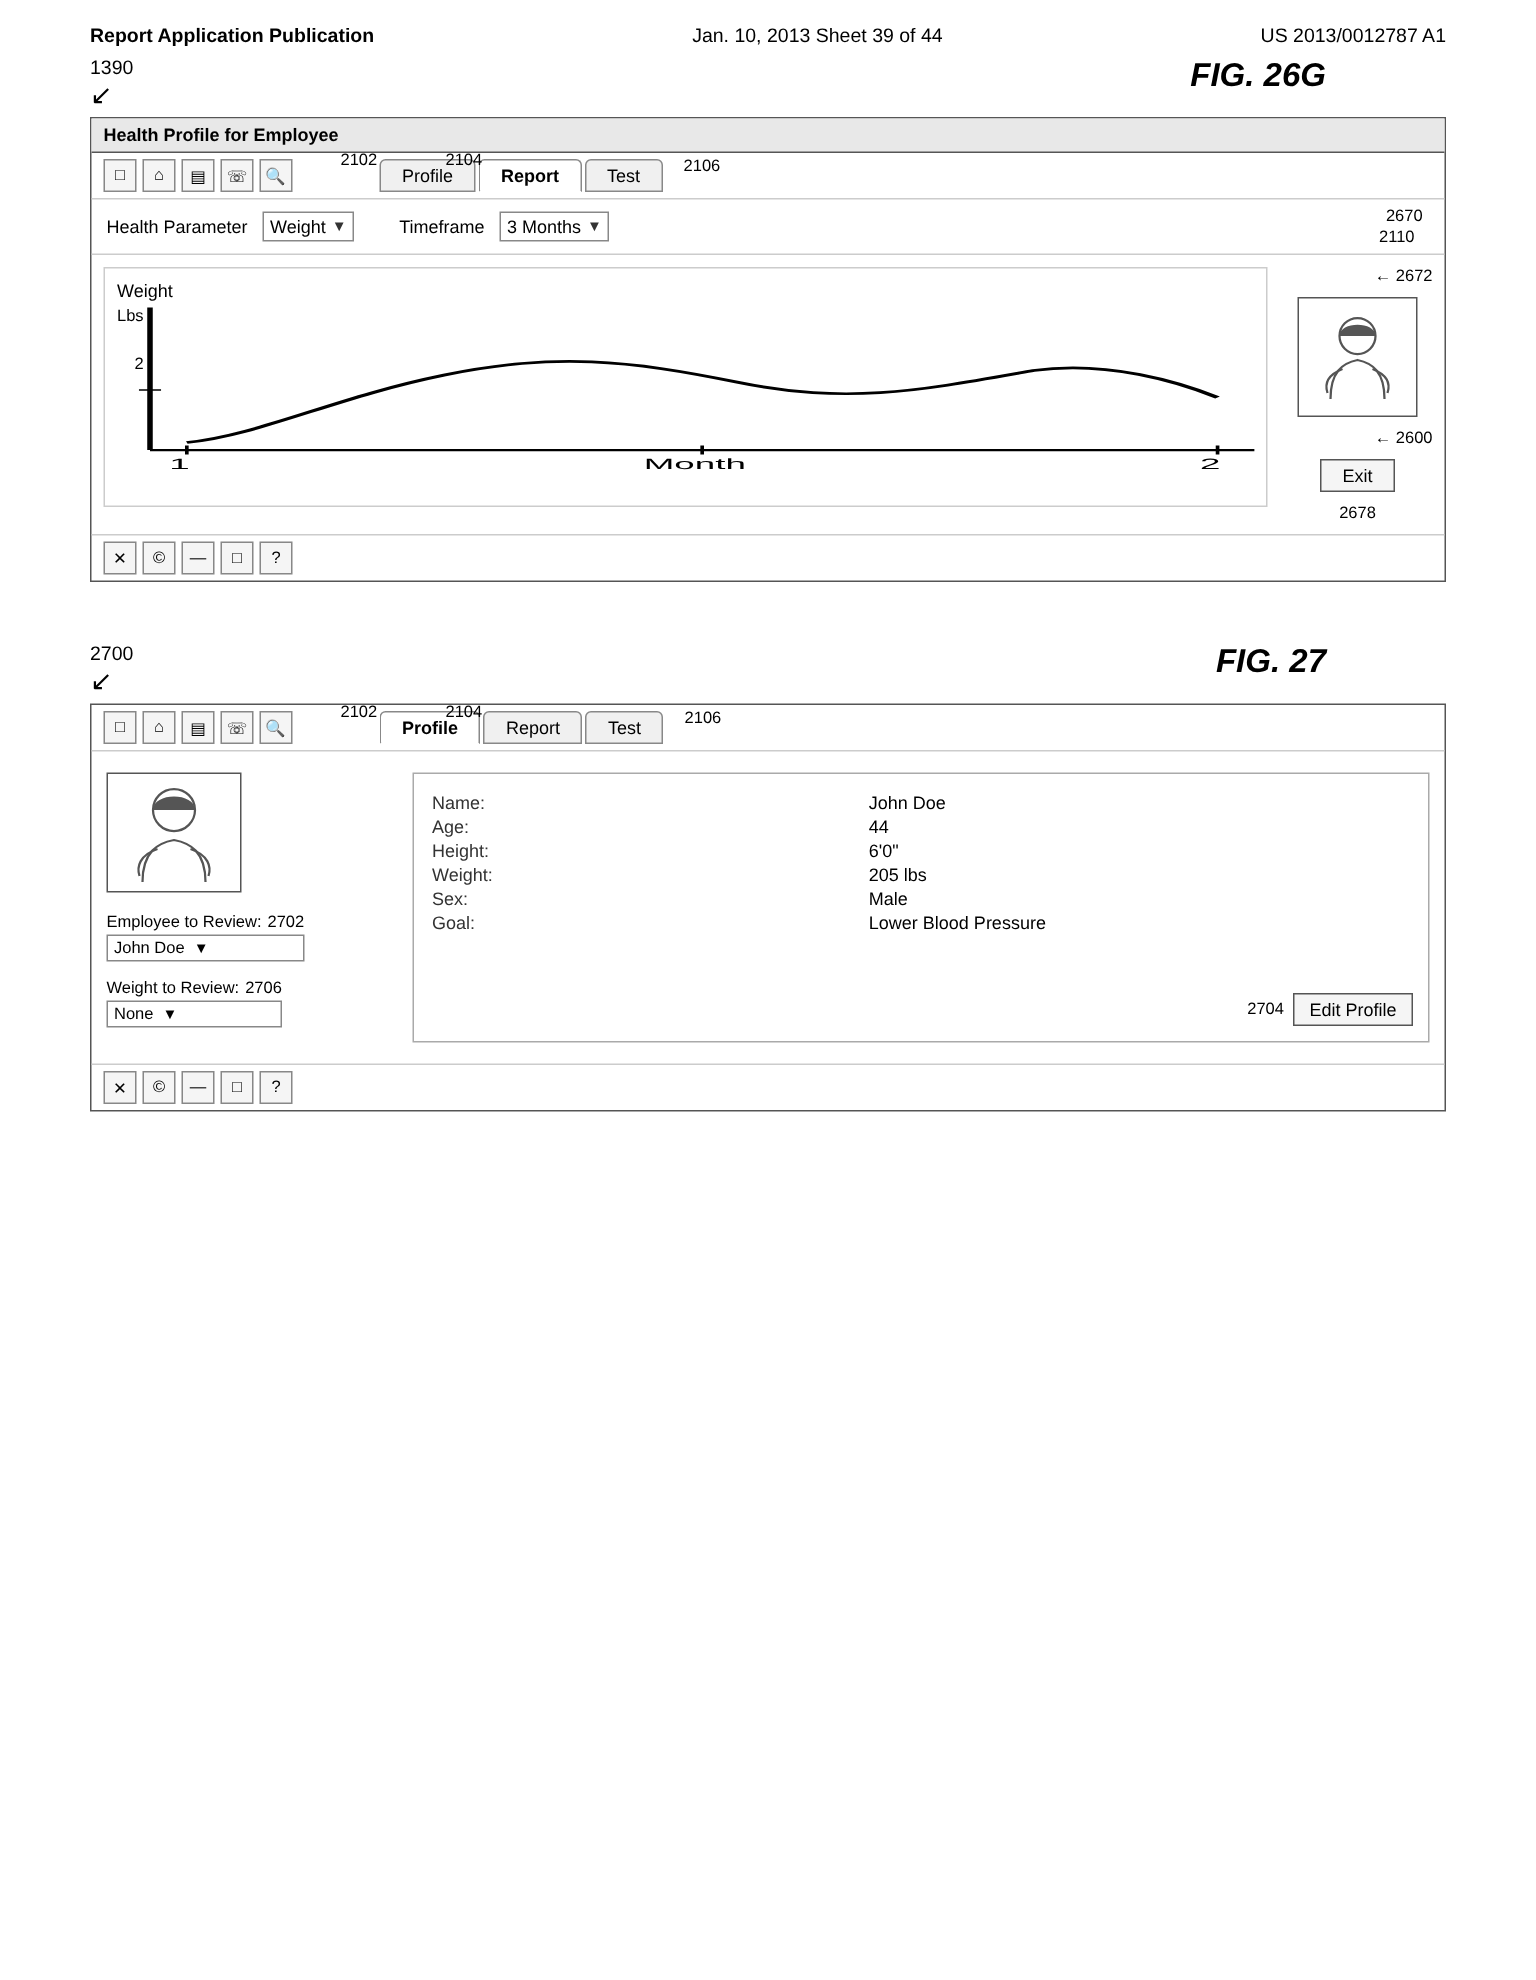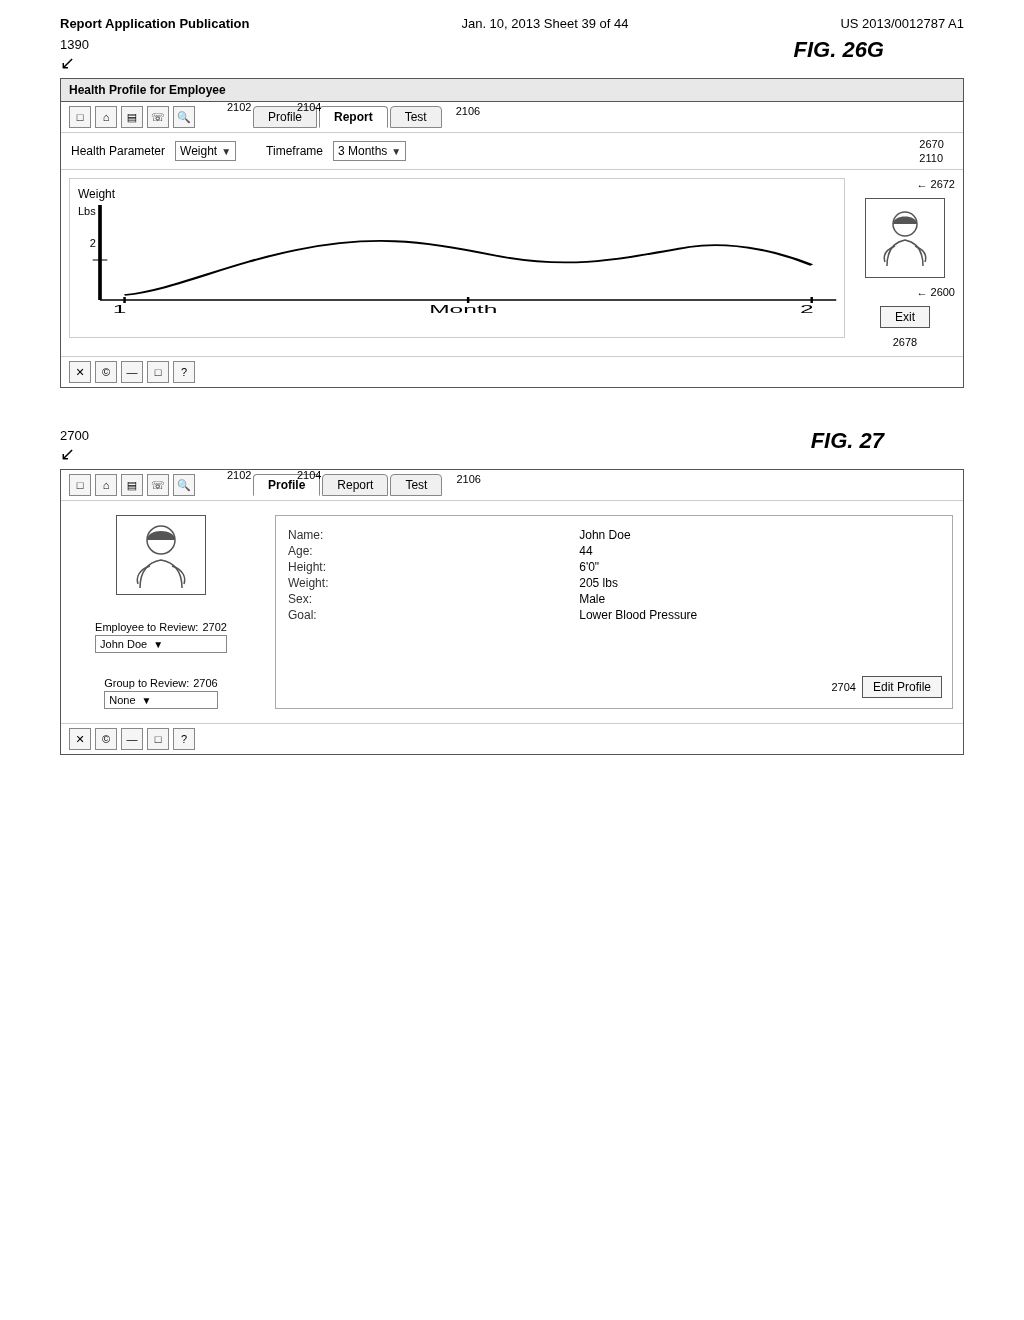--- a/index.html
+++ b/index.html
@@ -180,22 +180,22 @@
     
     .profile-content {
       display: flex;
       padding: 10px;
       gap: 14px;
     }
 
     .profile-left {
       display: flex;
       flex-direction: column;
-      align-items: center;
-      gap: 16px;
+      align-items: flex-start;
+      gap: 4px;
     }
 
     .avatar-box-large {
       width: 90px;
       height: 80px;
       border: 1.5px solid #555;
       display: flex;
       align-items: center;
       justify-content: center;
       margin-bottom: 6px;
@@ -301,21 +301,21 @@
       <span class="control-label">Health Parameter</span>
       <div class="select-box">
         <span>Weight</span>
         <span class="select-arrow">▼</span>
       </div>
       <span class="control-label" style="margin-left:20px;">Timeframe</span>
       <div class="select-box">
         <span>3 Months</span>
         <span class="select-arrow">▼</span>
       </div>
-      <div style="margin-left:auto; display:flex; flex-direction:column; align-items:flex-start; font-size:11px; gap:2px;">
+      <div style="margin-left:auto; display:flex; flex-direction:column; align-items:center; font-size:11px; gap:2px;">
         <span>2670</span>
         <span style="margin-right:10px;">2110</span>
       </div>
     </div>
 
 
     <div class="chart-area">
       <div class="chart-container" style="flex:1;">
         <div class="chart-title">Weight</div>
         <div style="display:flex; height:110px; align-items:stretch;">
@@ -435,21 +435,21 @@
             <span style="font-size:11px;">2702</span>
           </div>
           <div class="profile-select">
             <span style="font-size:11px;">John Doe</span>
             <span style="font-size:10px; margin-left:4px;">▼</span>
           </div>
         </div>
 
         <div style="margin-top:8px;">
           <div style="display:flex; align-items:center; gap:4px; margin-bottom:2px;">
-            <span style="font-size:11px;">Group to Review:</span>
+            <span style="font-size:11px;">Weight to Review:</span>
             <span style="font-size:11px;">2706</span>
           </div>
           <div class="profile-select">
             <span style="font-size:11px;">None</span>
             <span style="font-size:10px; margin-left:4px;">▼</span>
           </div>
         </div>
       </div>
 
       <div style="flex:1; border: 1px solid #aaa; padding: 12px; position:relative; margin-left:10px; min-height:180px;">

